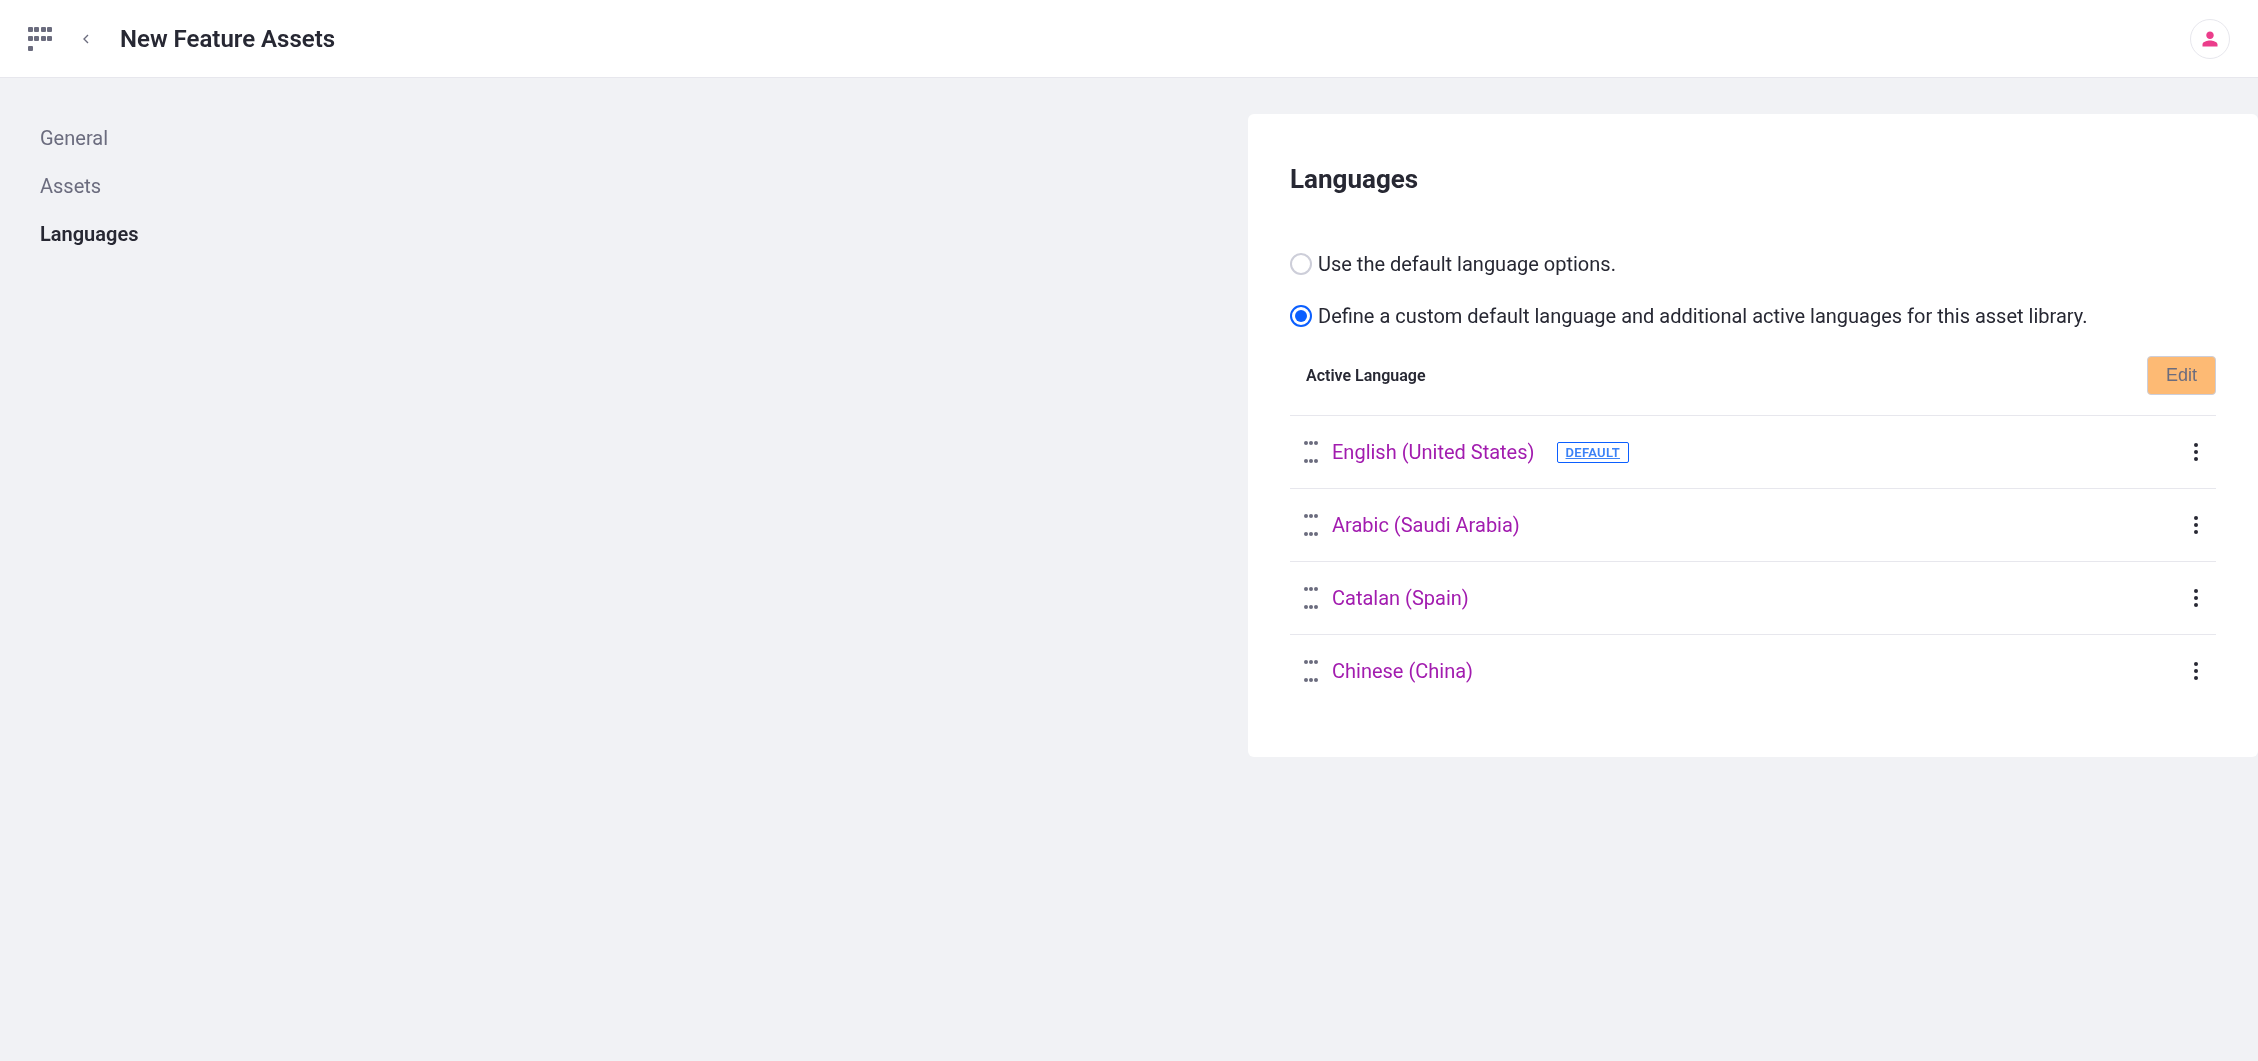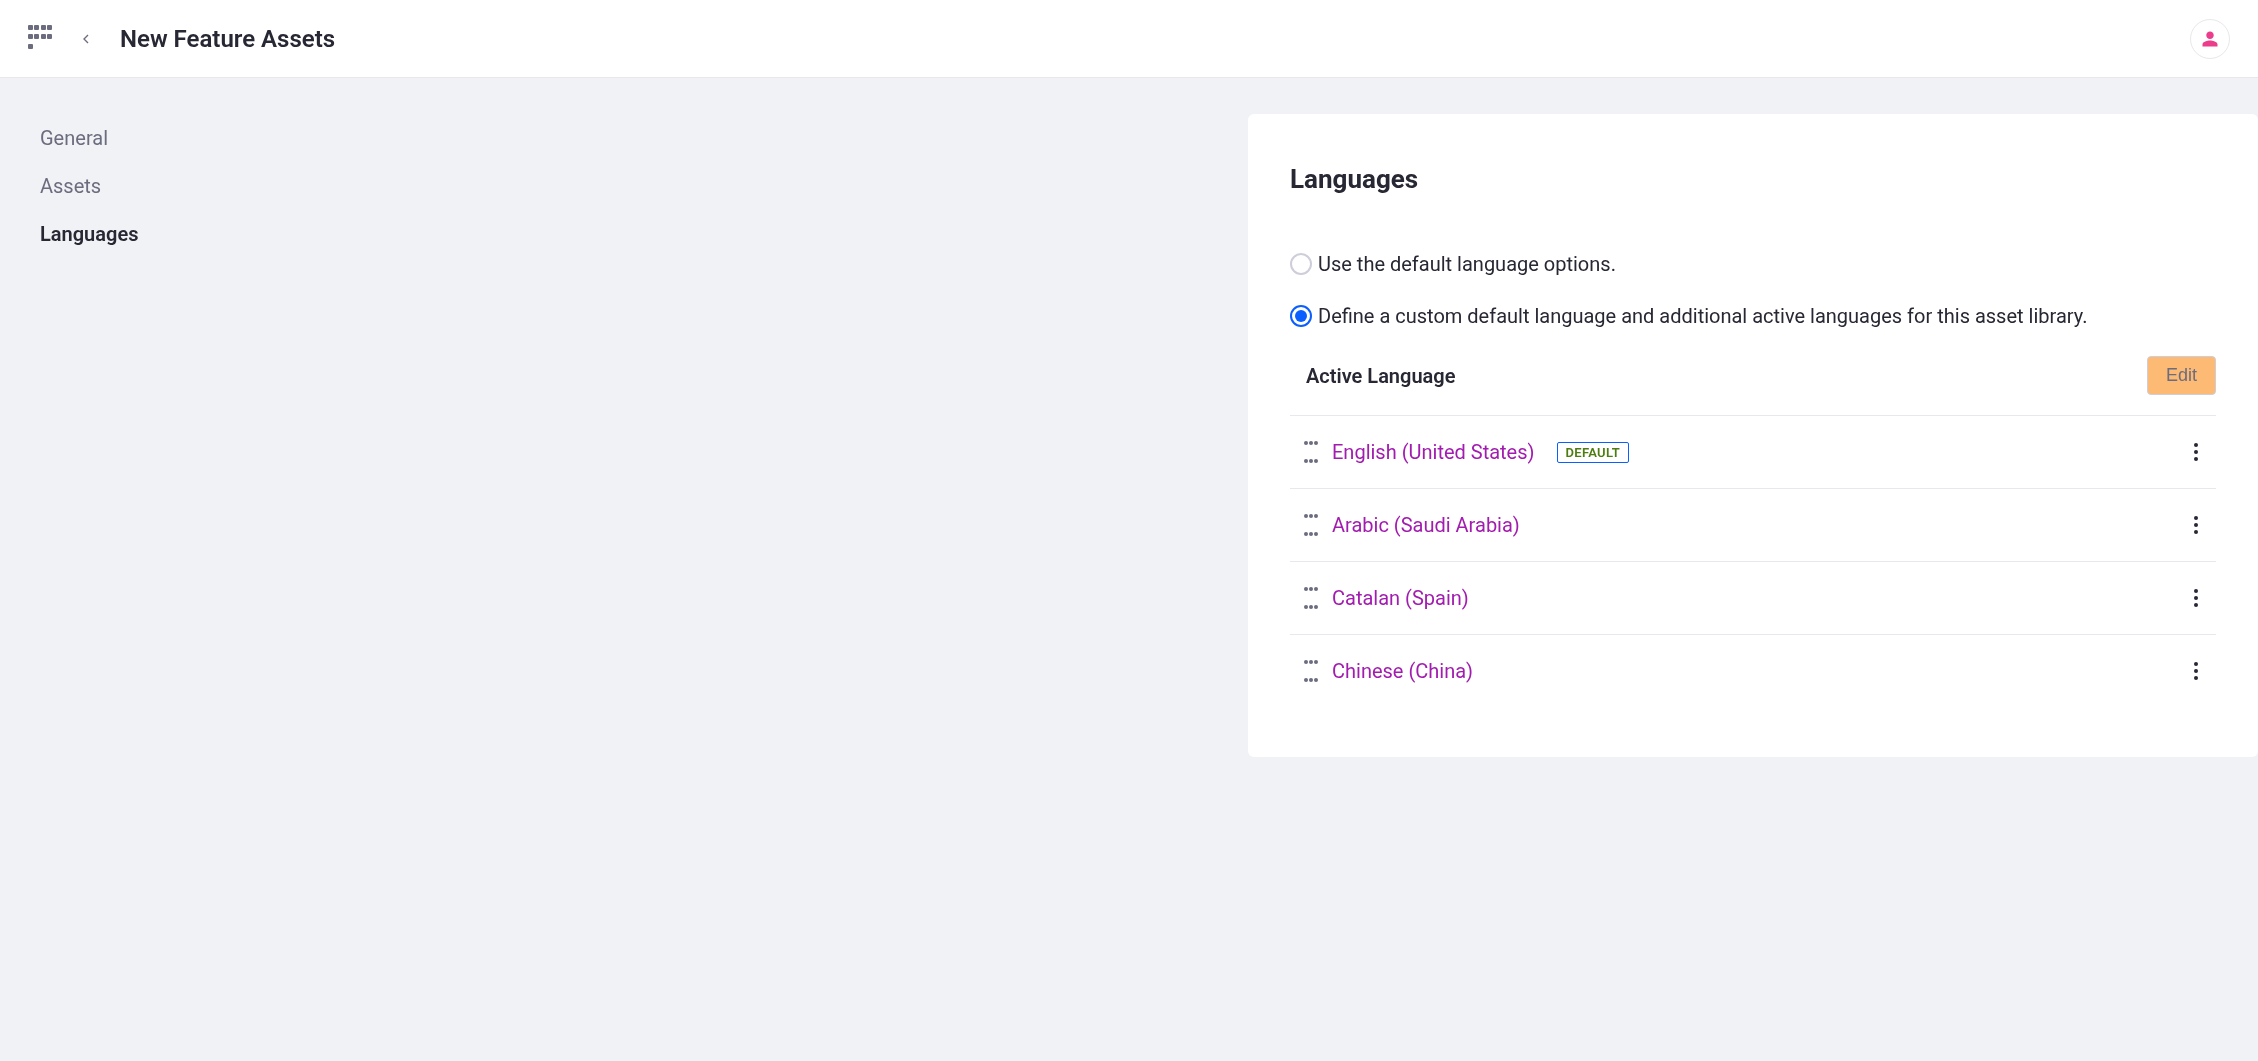--- a/index.html
+++ b/index.html
@@ -8,21 +8,21 @@
     
     .topbar {
       display: flex;
       align-items: center;
       justify-content: space-between;
       background: #fff;
       height: 78px;
       padding: 0 28px;
       border-bottom: 1px solid #e7e7ed;
     }
-    .topbar-left { display: flex; align-items: flex-start; gap: 20px; }
+    .topbar-left { display: flex; align-items: center; gap: 20px; }
     .apps-icon { width: 24px; height: 24px; display: flex; flex-wrap: wrap; justify-content: space-between; align-content: space-between; cursor: pointer; }
     .apps-icon span { width: 5px; height: 5px; background: #6b6c7e; border-radius: 1px; }
     .back-icon { width: 28px; height: 28px; display:flex; align-items:center; justify-content:center; cursor:pointer; color:#6b6c7e; }
     .back-icon svg { width: 16px; height: 16px; stroke: currentColor; fill: none; stroke-width: 2; }
     .page-title-text { font-size: 24px; font-weight: 600; color: #272833; }
     .avatar { width: 40px; height: 40px; border-radius: 50%; border: 1px solid #e7e7ed; display:flex; align-items:center; justify-content:center; cursor:pointer; }
     .avatar svg { width: 18px; height: 18px; fill: #eb3d8b; }
 
     
     .wrap { display: flex; justify-content: space-between; }
@@ -38,29 +38,29 @@
 
     
     .radio-row { display:flex; align-items:center; gap: 6px; margin-bottom: 28px; font-size: 20px; cursor:pointer; }
     .radio { width:22px; height:22px; border-radius:50%; border:2px solid #cdced9; display:flex; align-items:center; justify-content:center; flex-shrink:0; }
     .radio.checked { border-color:#0b5fff; }
     .radio.checked::after { content:""; width:12px; height:12px; border-radius:50%; background:#0b5fff; }
     .radio-label { color:#272833; }
 
     
     .al-head { display:flex; align-items:center; justify-content:space-between; margin-top: 26px; padding: 0 0 20px 16px; border-bottom:1px solid #e7e7ed; }
-    .al-head .title { font-size:20px; font-weight:600; }
+    .al-head .title { font-size:16px; font-weight:600; }
     .edit-btn { border:1px solid #cdced9; background:#fdba74; color:#6b6c7e; font-size:18px; padding:8px 18px; border-radius:4px; cursor:pointer; }
 
     
     .lang-row { display:flex; align-items:center; padding: 24px 8px 24px 14px; border-bottom:1px solid #e7e7ed; font-size:20px; }
     .drag-handle { width:14px; height:22px; display:flex; flex-wrap:wrap; align-content:space-between; justify-content:space-between; cursor:grab; margin-right: 14px; }
     .drag-handle span { width:4px; height:4px; background:#6b6c7e; border-radius:50%; }
     .lang-name { color:#a21caf; }
-    .default-badge { margin-left:22px; border:1px solid #0b5fff; color:#4d7c0f; font-size:13px; font-weight:600; letter-spacing:0.3px; padding:2px 8px; border-radius:2px; }
+    .default-badge { margin-left:22px; border:1px solid #0b5fff; color:#3b82f6; font-size:13px; font-weight:600; letter-spacing:0.3px; padding:2px 8px; border-radius:2px;text-decoration:underline; }
     .spacer { flex:1; }
     .kebab { width:24px; height:24px; display:flex; flex-direction:column; align-items:center; justify-content:center; gap:3px; cursor:pointer; }
     .kebab span { width:4px; height:4px; background:#272833; border-radius:50%; }
   </style>
 </head>
 <body>
 
 <div class="topbar">
   <div class="topbar-left">
     <div class="apps-icon">

